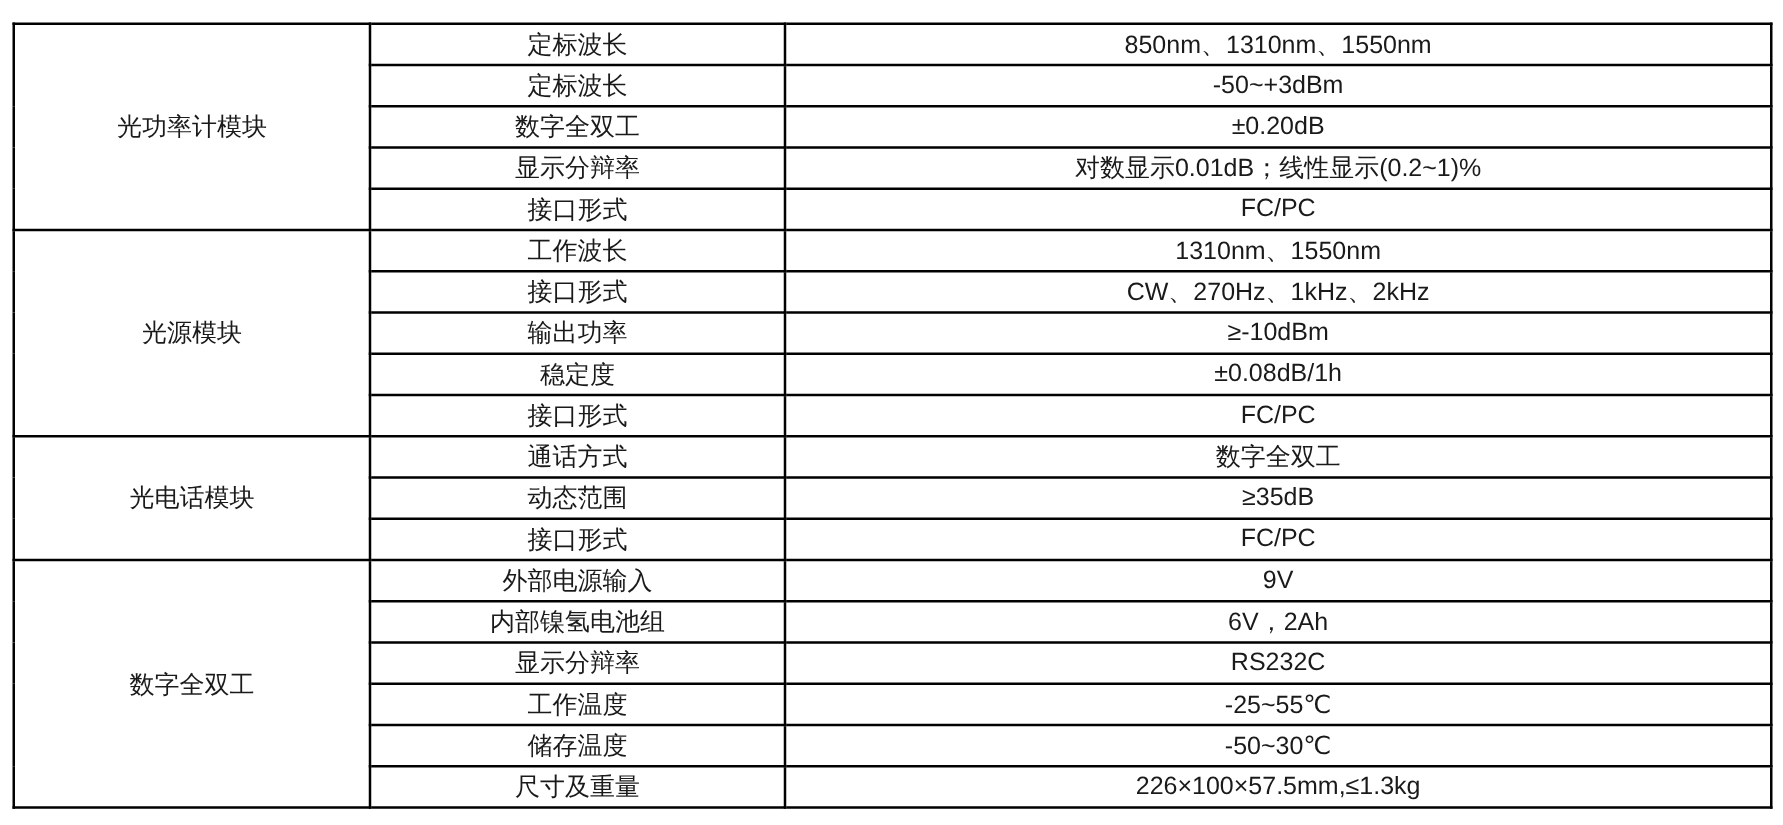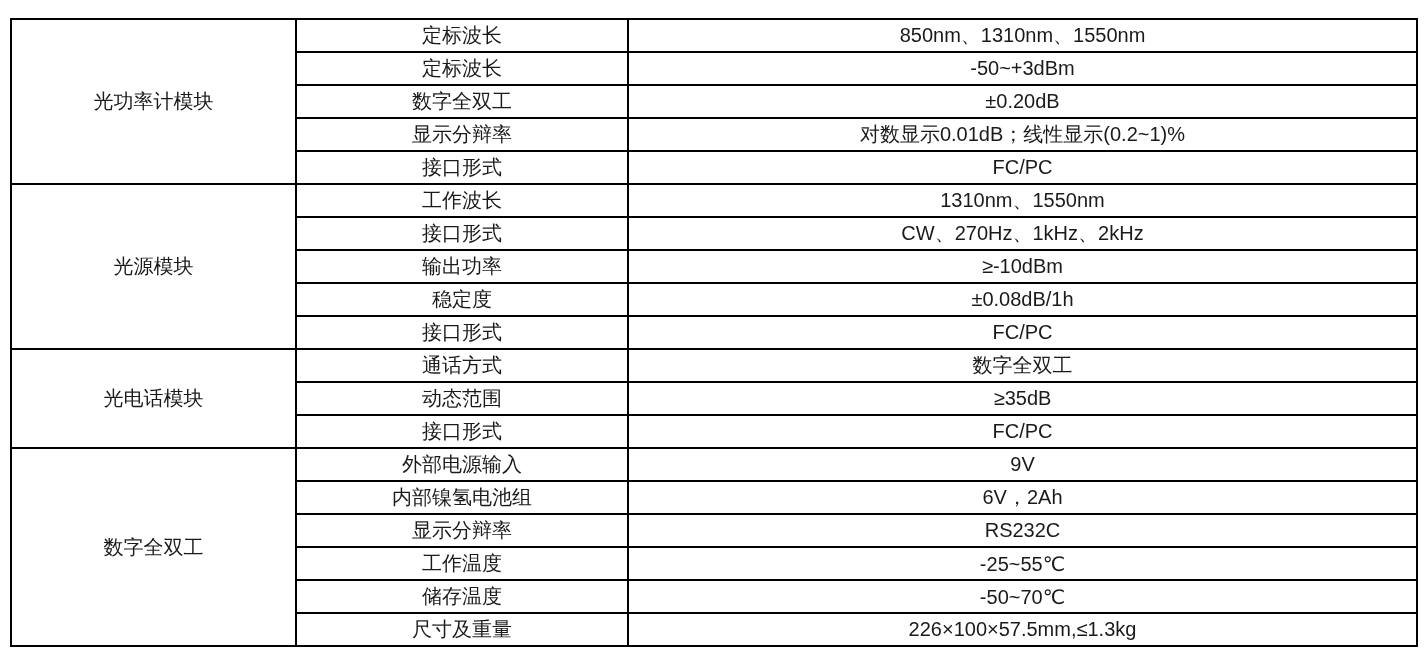--- a/index.html
+++ b/index.html
@@ -117,21 +117,21 @@
       <tr>
         <td>显示分辩率</td>
         <td>RS232C</td>
       </tr>
       <tr>
         <td>工作温度</td>
         <td>-25~55℃</td>
       </tr>
       <tr>
         <td>储存温度</td>
-        <td>-50~70℃</td>
+        <td>-50~30℃</td>
       </tr>
       <tr>
         <td>尺寸及重量</td>
         <td>226×100×57.5mm,≤1.3kg</td>
       </tr>
     </tbody>
   </table>
 </div>
 
 </body></html>

